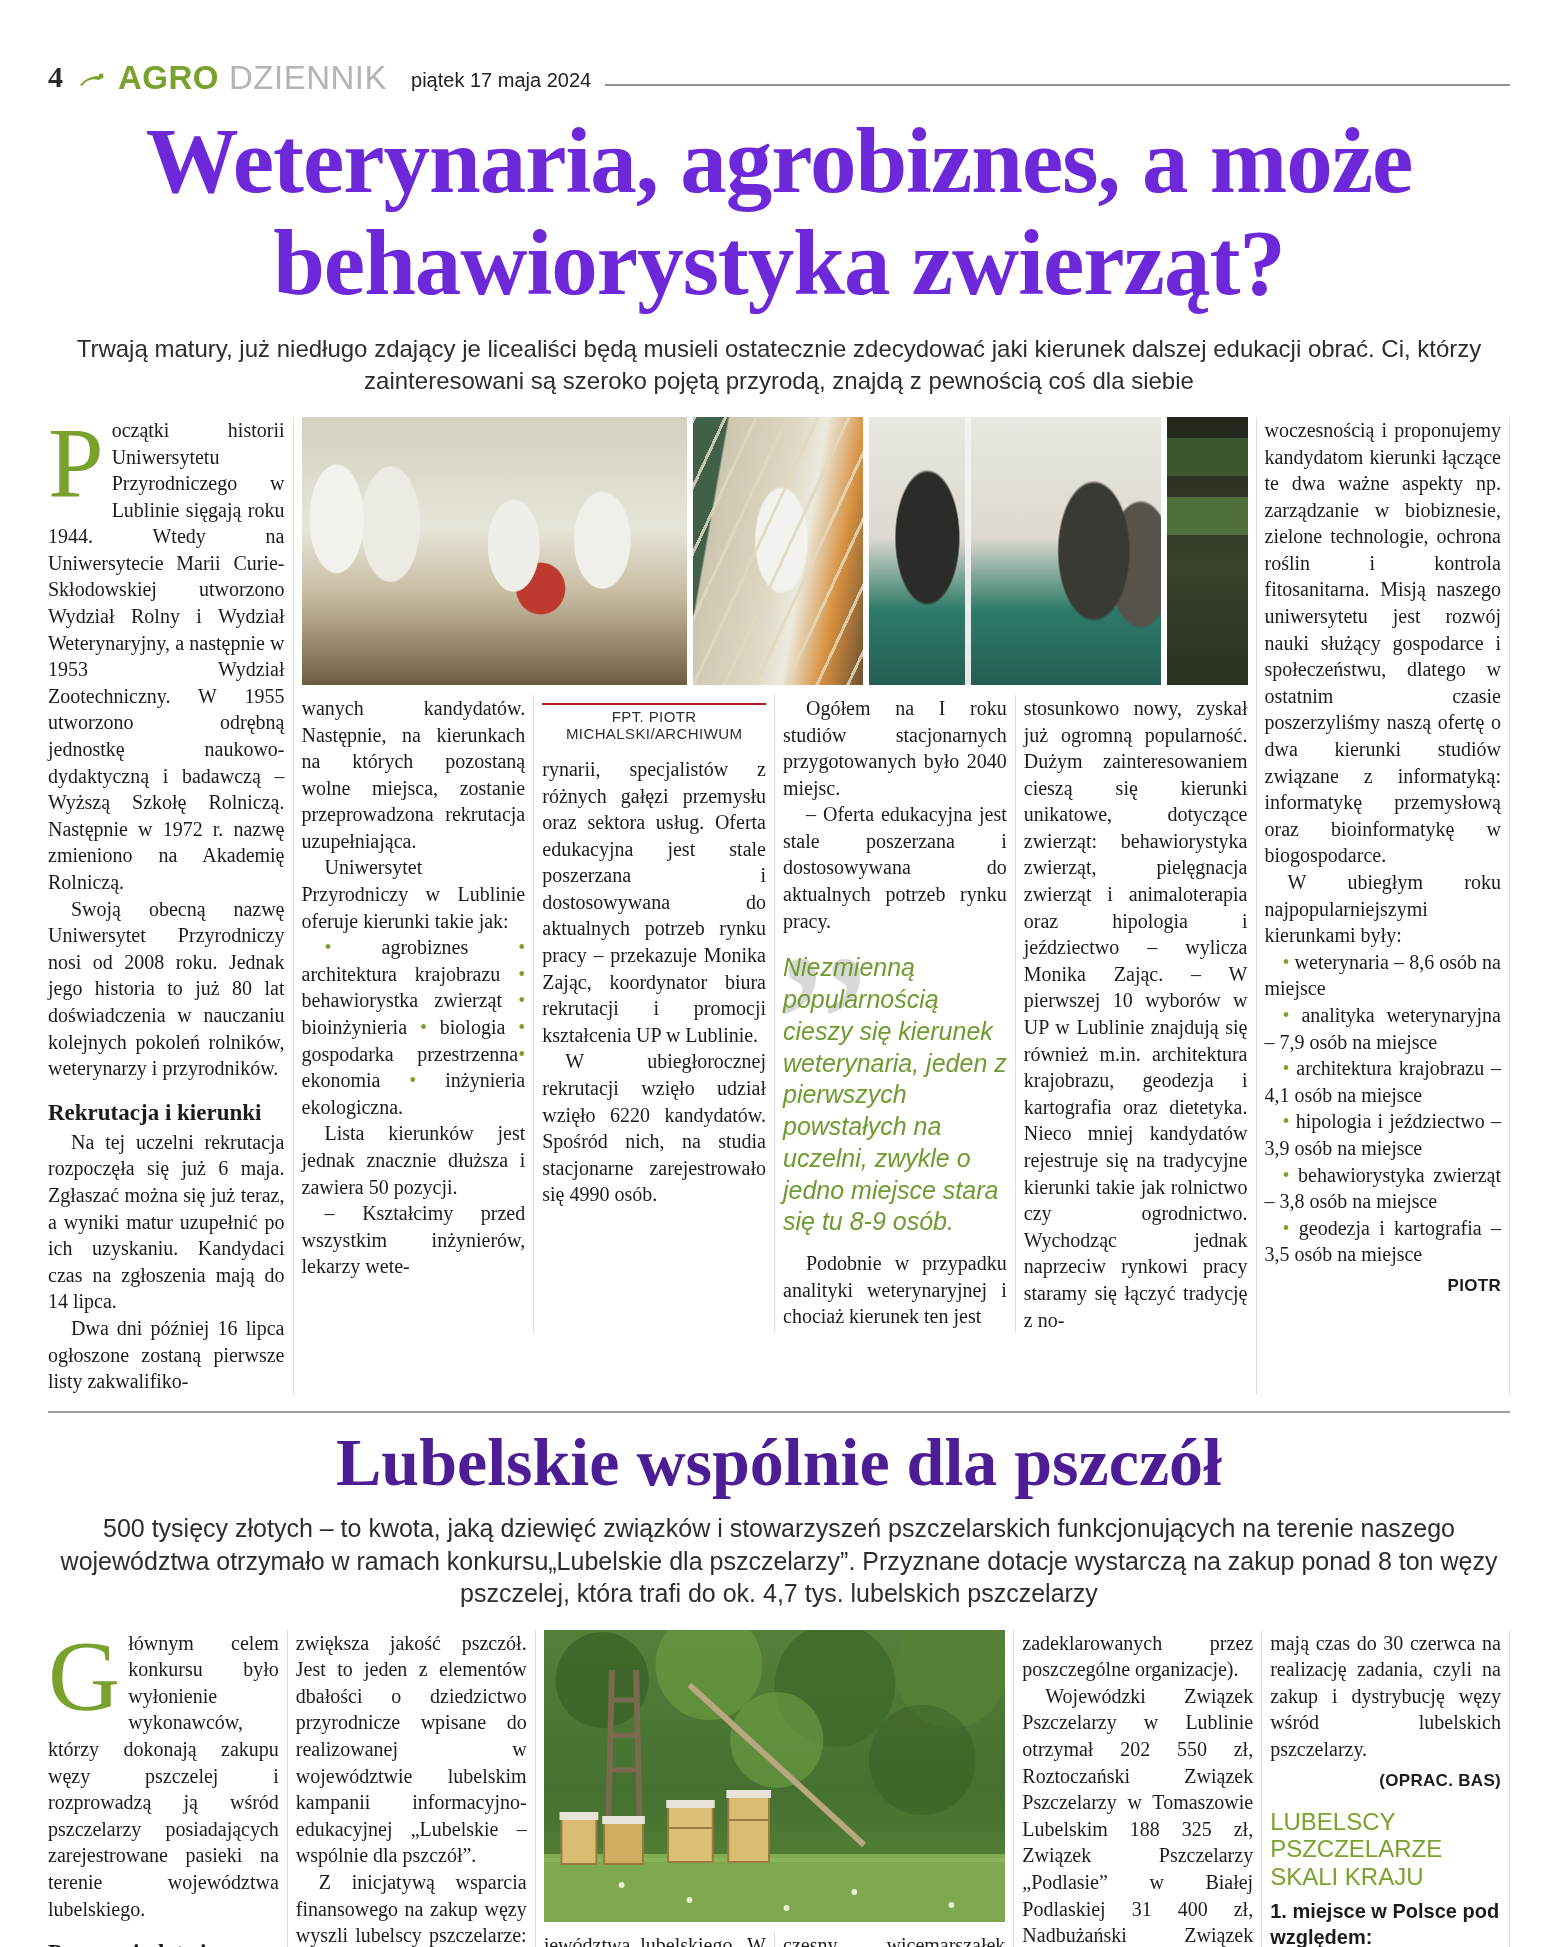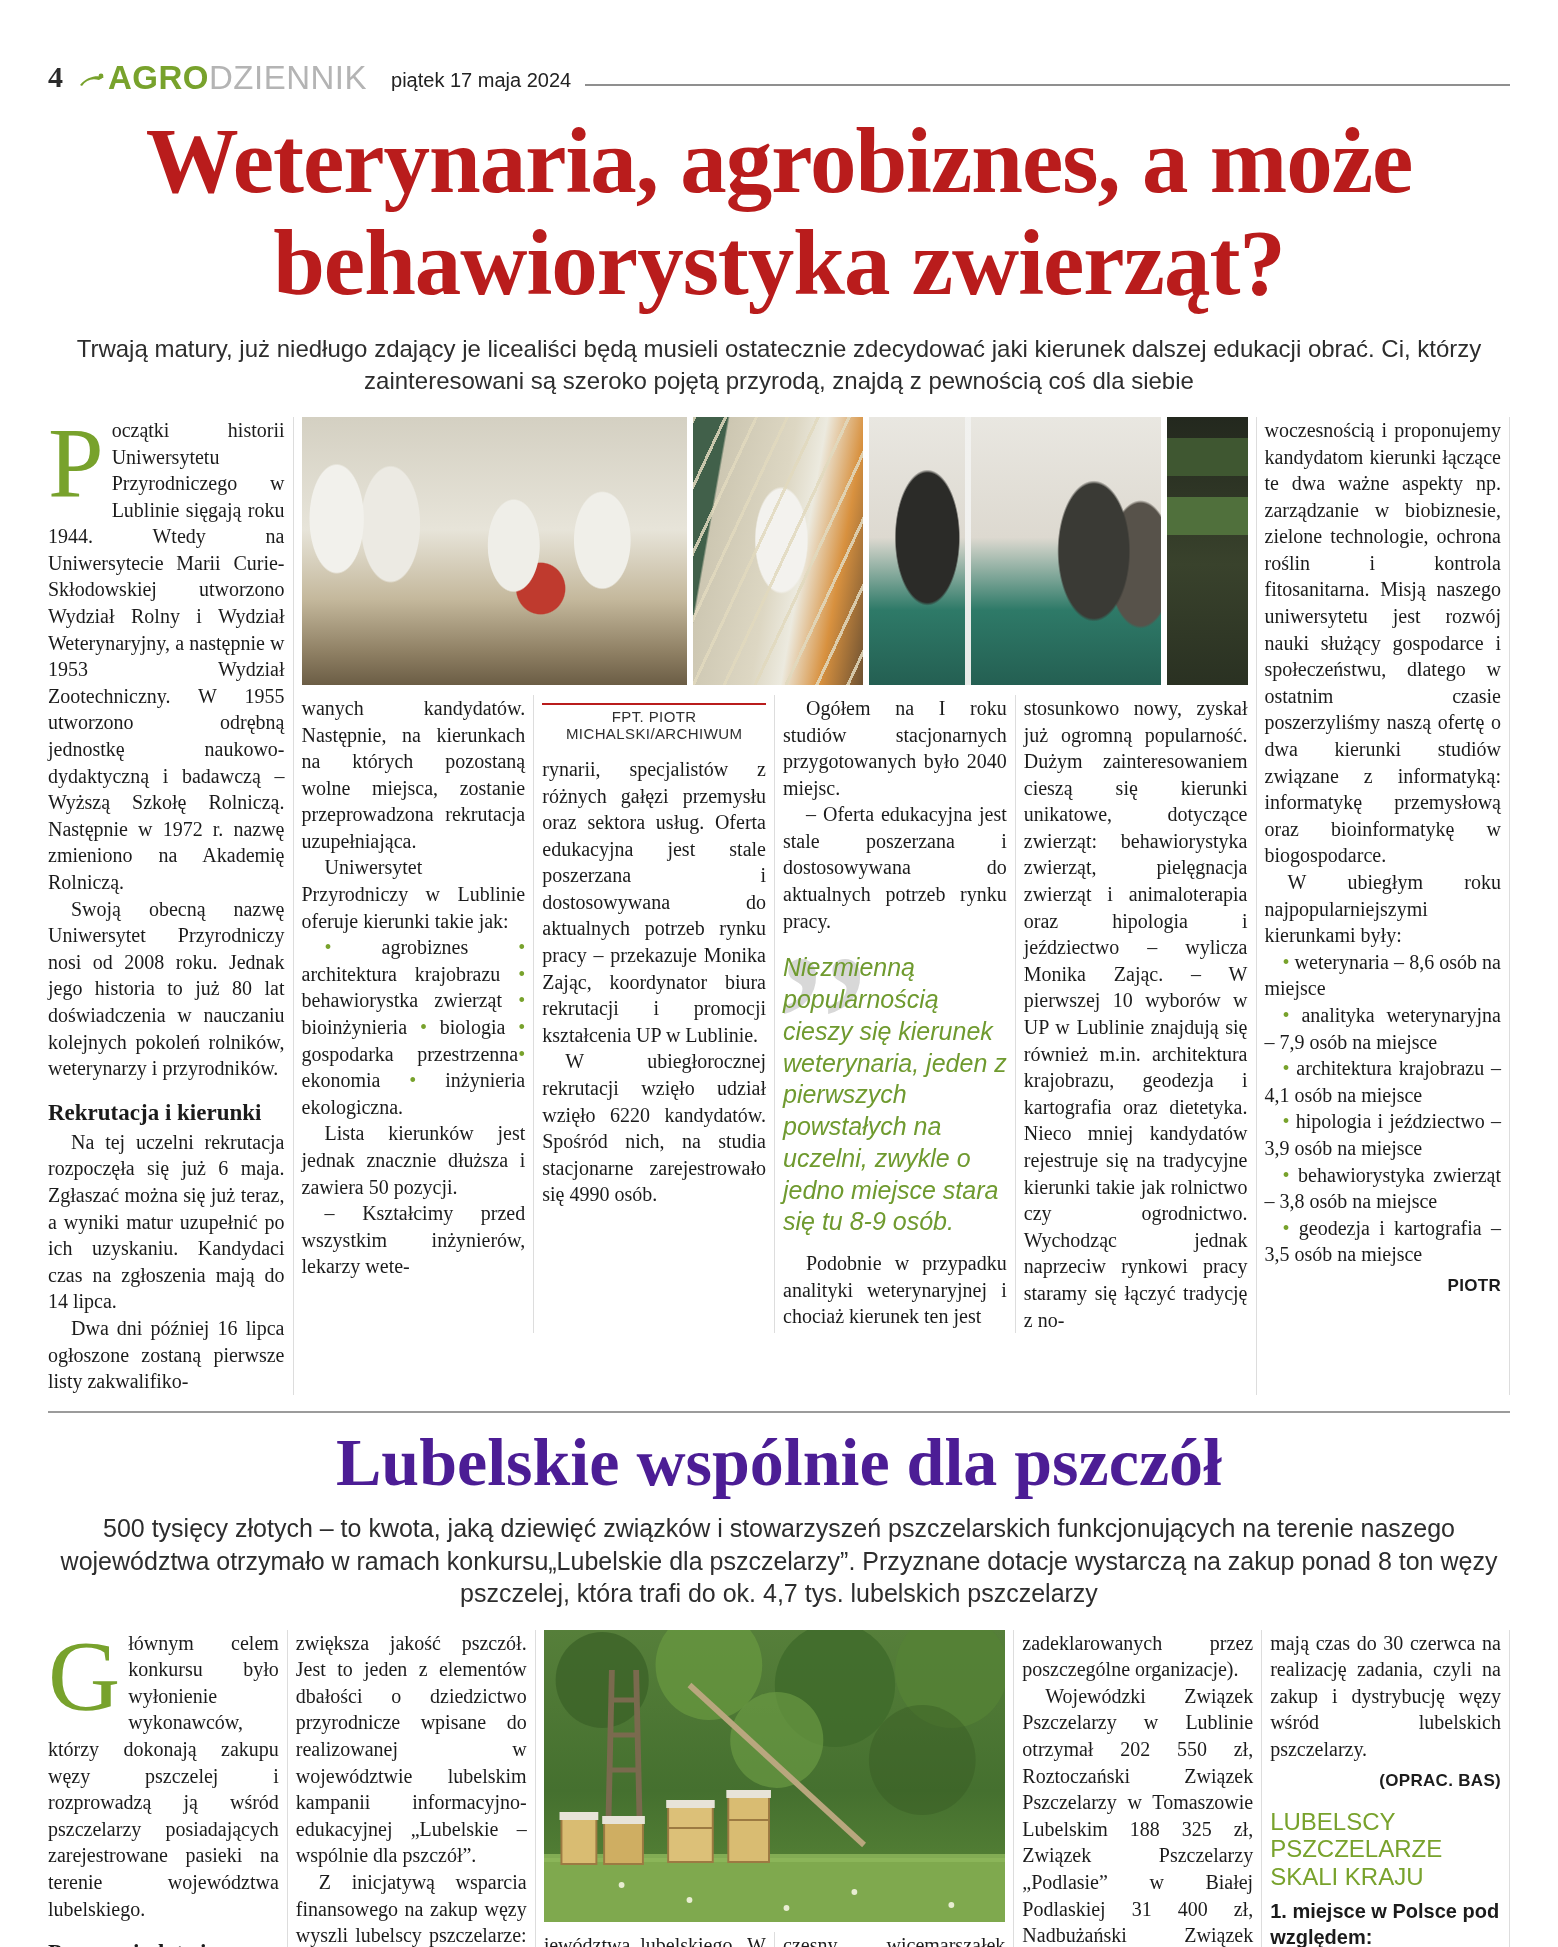--- a/index.html
+++ b/index.html
@@ -2,29 +2,29 @@
 <html lang="pl"><head>
 <meta charset="utf-8">
 <style>
   html,body{margin:0;padding:0;background:#ffffff;}
   body{width:1558px;height:1947px;overflow:hidden;font-family:"Liberation Serif",serif;color:#1b1b1b;}
   .page{padding:52px 48px 0 48px;}
 
   
   .hdr{display:flex;align-items:flex-end;height:42px;}
   .hdr .pgnum{font-size:30px;font-weight:700;color:#2a2a2a;margin-right:16px;}
-  .hdr .logo{display:flex;align-items:flex-end;font-family:"Liberation Sans",sans-serif;font-weight:700;font-size:33px;letter-spacing:.5px;line-height:1;}
+  .hdr .logo{display:flex;align-items:flex-end;font-family:"Liberation Sans",sans-serif;font-weight:700;font-size:33px;letter-spacing:.5px;line-height:1;gap:10px;}
   .hdr .leaf{margin-right:3px;display:inline-block;}
   .hdr .agro{color:#78a22c;}
   .hdr .dziennik{color:#b4b4b4;font-weight:400;}
   .hdr .date{font-family:"Liberation Sans",sans-serif;font-size:20px;color:#222;margin:0 14px 2px 24px;white-space:nowrap;}
   .hdr .hrule{flex:1;border-bottom:2px solid #8f8f8f;margin-bottom:8px;}
 
   
-  h1{font-size:93px;line-height:1.1;font-weight:700;text-align:center;letter-spacing:-1px;margin:16px 0 0;color:#b91c1c;}
+  h1{font-size:93px;line-height:1.1;font-weight:700;text-align:center;letter-spacing:-1px;margin:16px 0 0;color:#6d28d9;}
   h2{font-size:68px;line-height:1.05;font-weight:700;text-align:center;margin:14px 0 0;color:#4c1d95;}
   .lede{font-family:"Liberation Sans",sans-serif;text-align:center;color:#2d2d2d;}
   .lede1{font-size:24px;line-height:1.34;margin-top:18px;}
   .lede2{font-size:25px;line-height:1.3;margin-top:14px;}
 
   
   .cols{display:flex;align-items:stretch;margin-top:20px;border-right:1px solid #ddd;padding-right:8px;}
   .col{flex:1 1 0;min-width:0;}
   .col + .col{border-left:1px solid #ddd;margin-left:8px;padding-left:8px;}
   .mid4{flex:4 4 0;}

